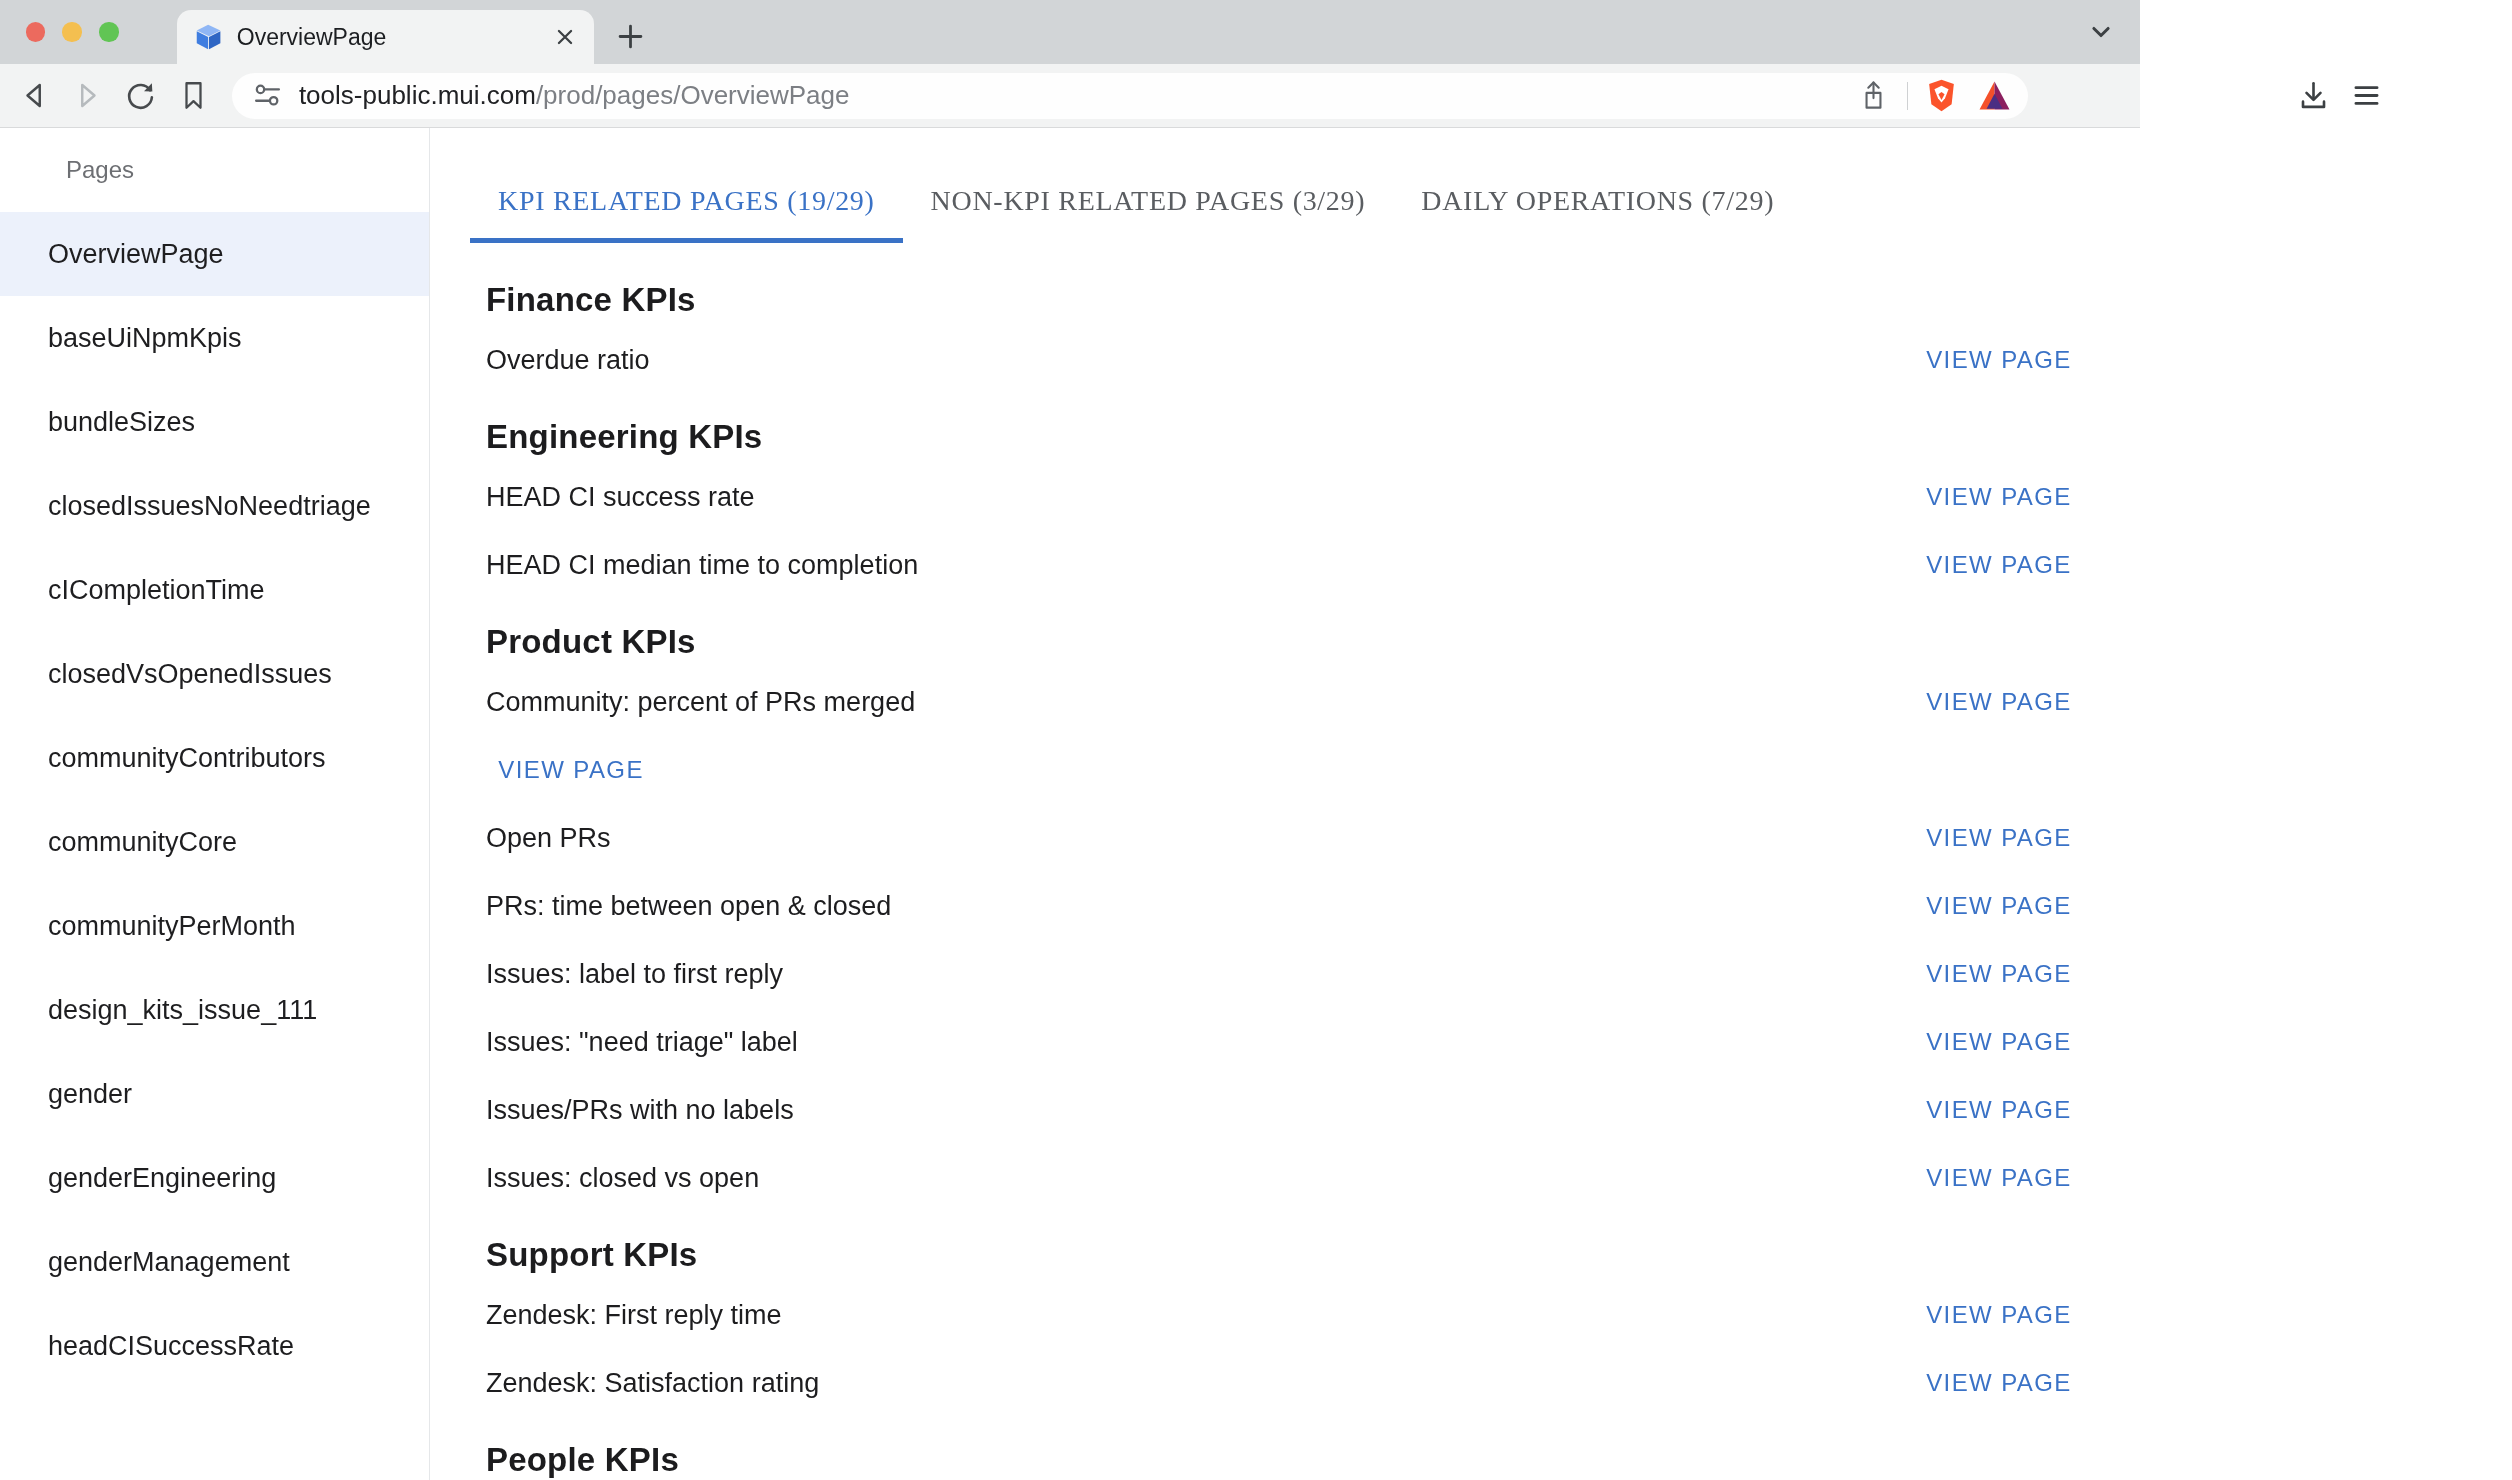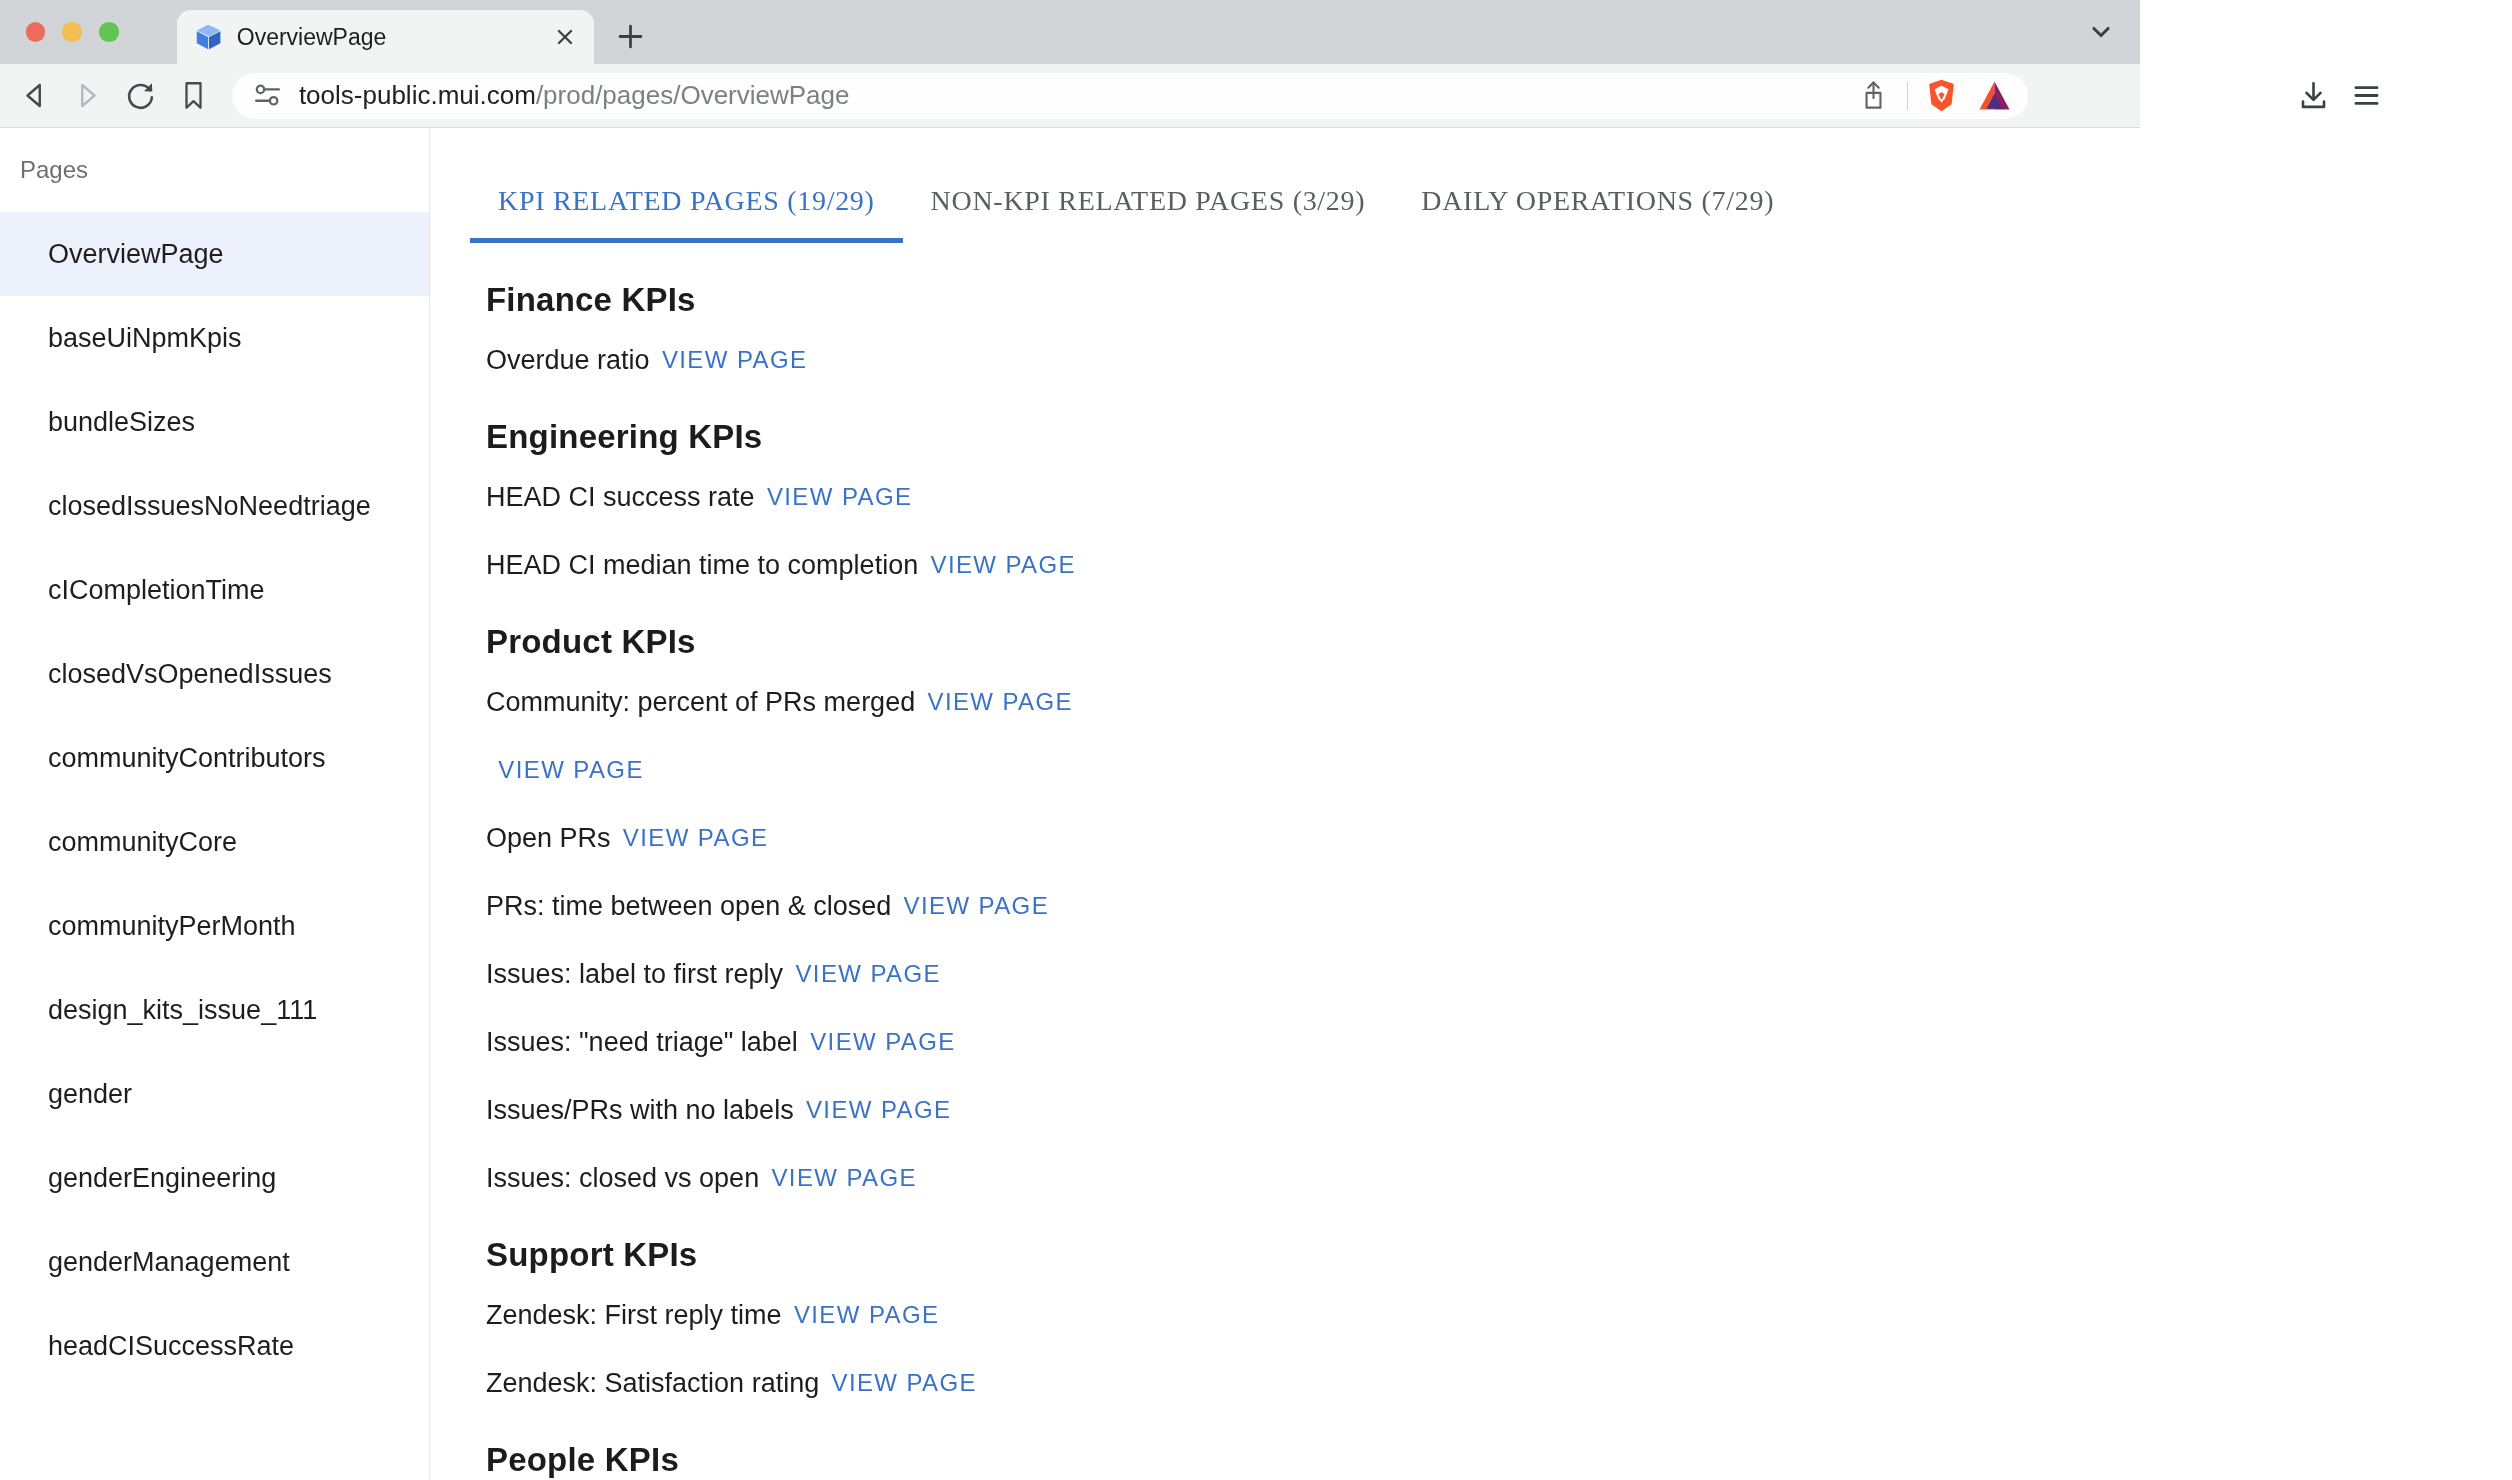--- a/index.html
+++ b/index.html
@@ -55,21 +55,21 @@
   .url-path { color:#7c7f84; }
   .urlbar-right { margin-left:auto; display:flex; align-items:center; }
   .url-divider { width:1.8px; height:28px; background:#cfd1d3; margin:0 14px; }
   .dl-btn { margin-left:266px; }
   .menu-btn { margin-left:10.5px; }
 
   
   .content { flex:1; display:flex; min-height:0; background:#ffffff; }
   .sidebar { width:430px; flex:none; border-right:1.8px solid #e5e7e9; overflow:hidden; }
   .side-header {
-    height:84px; display:flex; align-items:center; padding-left:20px;
+    height:84px; display:flex; align-items:center; padding-left:66px;
     font-size:24px; color:#6d6f73;
   }
   .side-item {
     height:84px; display:flex; align-items:center; padding-left:48px;
     font-size:27px; color:#1e1e20; cursor:pointer; white-space:nowrap;
   }
   .side-item.selected { background:#ecf1fb; }
 
   .main { flex:1; min-width:0; display:flex; flex-direction:column; }
   .tabsbar { margin-top:31px; margin-left:40px; height:84px; display:flex; }
@@ -82,21 +82,21 @@
   .tab.active::after {
     content:""; position:absolute; left:0; right:0; bottom:0; height:5.3px; background:#3a72c6;
   }
   .kpi-list { margin-top:30px; }
   .kpi-section-title {
     height:53px; margin-top:16px; padding-left:56px; display:flex; align-items:center;
     font-size:33px; font-weight:700; color:#1c1c1e; letter-spacing:0.2px;
   }
   .kpi-section-title.first { margin-top:0; }
   .kpi-row {
-    height:68px; display:flex; align-items:center; justify-content:flex-start;
+    height:68px; display:flex; align-items:center; justify-content:space-between;
     padding:0 56px;
   }
   .kpi-label { font-size:27px; color:#1d1d1f; white-space:nowrap; }
   .view-page-btn {
     border:none; background:transparent; cursor:pointer; font-family:inherit;
     font-size:24px; font-weight:500; letter-spacing:1.4px; color:#3a72c6; white-space:nowrap;
     padding:8.8px 12.3px; border-radius:7px;
   }
   svg { display:block; }
 </style>

